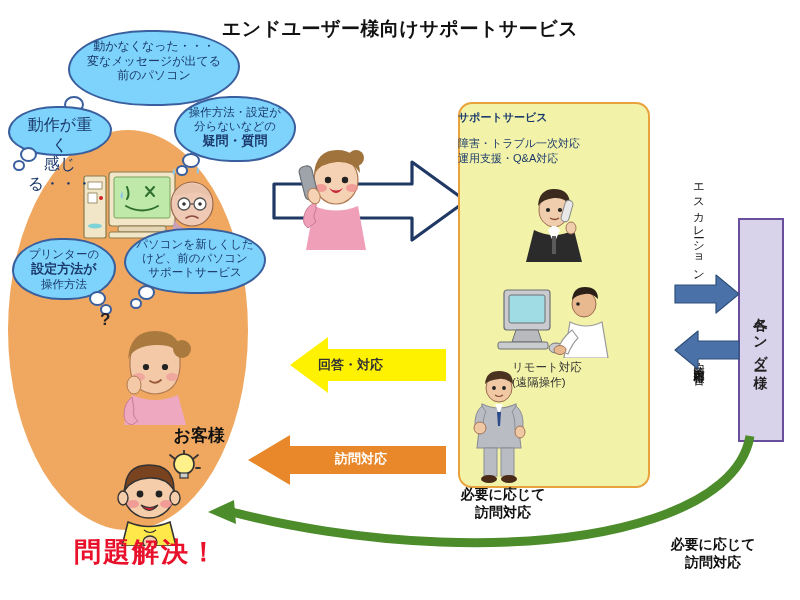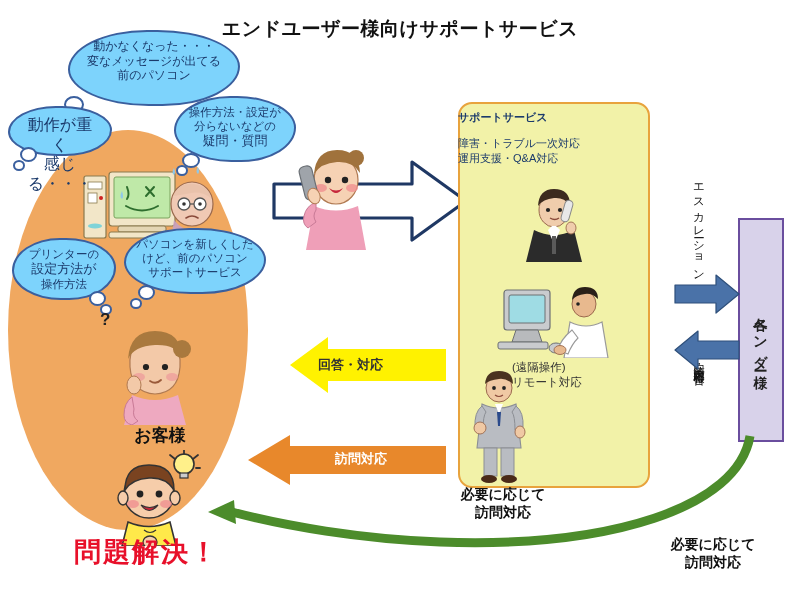--- a/index.html
+++ b/index.html
@@ -24,36 +24,36 @@
 
   
   #customer-ellipse {
     left: 8px; top: 130px; width: 240px; height: 400px;
     background: #F0A860;
     border-radius: 50%;
   }
   #customer-label {
     left: 95px; top: 424px; width: 130px;
     font-size: 17px; font-weight: bold; color: #111;
-    text-align: center;
+    text-align: right;
   }
 
   
   .bubble {
     background: #7dd3fc;
     border: 2px solid #3a5f9e;
     border-radius: 46% 48% 45% 47% / 52% 48% 52% 48%;
     color: #1b3a6b;
     text-align: center;
     line-height: 1.22;
     padding: 7px 10px;
     font-size: 11.5px;
     box-shadow: 0 0 0 0 rgba(0,0,0,0);
   }
-  .bubble .b { font-weight: normal; font-size: 13px; }
+  .bubble .b { font-weight: bold; font-size: 13px; }
   .bubble::before, .bubble::after {
     content: ""; position: absolute;
     background: #ffffff; border: 2px solid #3a5f9e;
     border-radius: 50%;
   }
 
   #bubble-trouble {
     left: 68px; top: 30px; width: 172px; height: 76px;
     font-size: 12px;
   }
@@ -370,22 +370,22 @@
 
     <ellipse cx="90" cy="18" rx="12" ry="13" fill="#E8B98E" stroke="#9b6a4e" stroke-width="1"></ellipse>
     <path d="M78 14 q1 -13 13 -13 q13 0 13 12 q-6 -6 -13 -5 q-9 1 -13 6z" fill="#2A2018"></path>
     <circle cx="84" cy="18" r="1.8" fill="#222"></circle>
     <path d="M76 36 q16 8 32 0 l6 36 l-44 0z" fill="#FFFFFF" stroke="#9a9a9a" stroke-width="1.2"></path>
     <path d="M78 44 q-12 10 -14 20 l10 4 q4 -10 10 -16z" fill="#FFFFFF" stroke="#9a9a9a" stroke-width="1.1"></path>
     <ellipse cx="66" cy="64" rx="6" ry="4.5" fill="#E8B98E" stroke="#9b6a4e" stroke-width="0.9"></ellipse>
   </svg>
 
   <div class="abs" id="remote-label">
+    <span class="nb">リモート対応</span>
     <span class="nb">(遠隔操作)</span>
-    <span class="nb">リモート対応</span>
   </div>
 
   <svg class="abs" id="staff-standing" viewBox="0 0 62 114">
     <ellipse cx="31" cy="18" rx="13" ry="14" fill="#F0C9A4" stroke="#9b6a4e" stroke-width="1"></ellipse>
     <path d="M17 14 q1 -13 14 -13 q14 0 14 13 q-7 -6 -14 -5 q-10 1 -14 5z" fill="#4A3320"></path>
     <circle cx="26" cy="18" r="1.9" fill="#222"></circle>
     <circle cx="36" cy="18" r="1.9" fill="#222"></circle>
     <path d="M27 25 q4 3 8 0" stroke="#8a4a3a" stroke-width="1.2" fill="none"></path>
     <path d="M14 34 q17 8 34 0 l5 44 l-44 0z" fill="#B9BCC2" stroke="#8b8e94" stroke-width="1.1"></path>
     <path d="M27 34 l4 10 l4 -10z" fill="#ffffff"></path>

